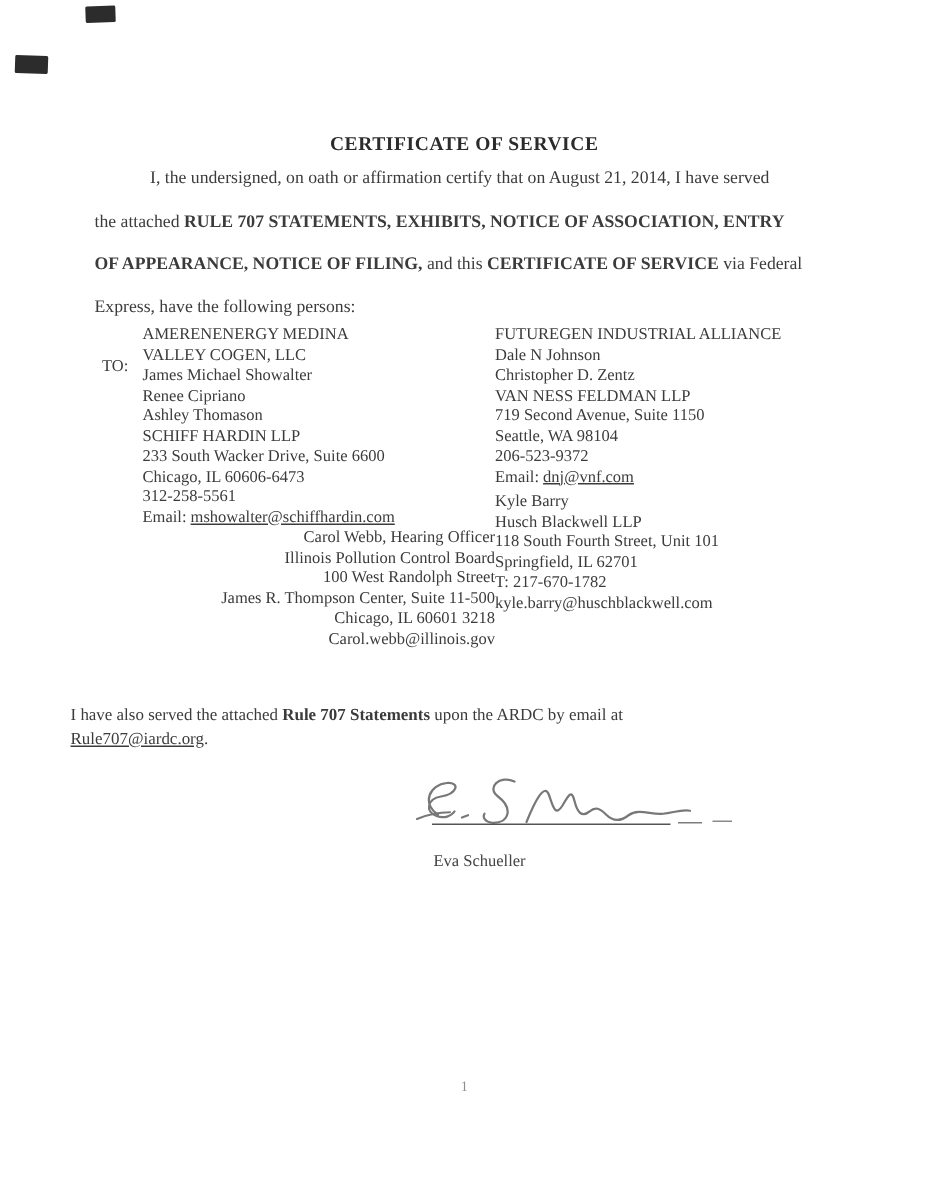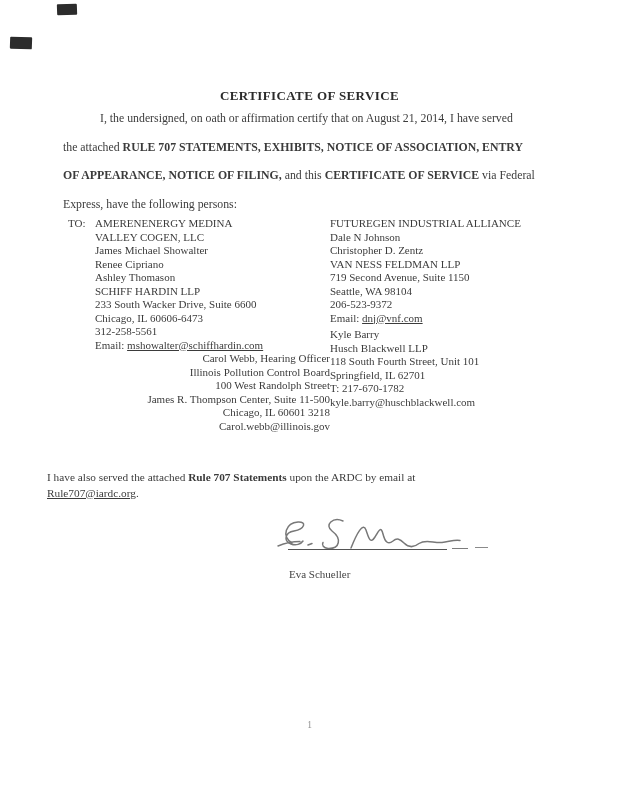--- a/index.html
+++ b/index.html
@@ -18,21 +18,21 @@
   .intro{
     position:absolute;top:104px;left:63px;width:502px;
     font-size:11.8px;line-height:28.6px;color:#3c3c3c;
   }
   .intro .line{white-space:nowrap;}
   .intro .line.indent{text-indent:37px;}
   .service{
     position:absolute;top:217px;left:68px;display:flex;
     font-size:11px;line-height:13.5px;color:#3c3c3c;
   }
-  .to-label{width:27px;flex:none;}
+  .to-label{width:27px;flex:none;margin-top:21px;}
   .col-left{width:235px;flex:none;}
   .col-right{width:250px;flex:none;}
   .addr-block .addr-line{white-space:nowrap;}
   .gap-left{text-align:right;}
   .gap-right{margin-top:3px;}
   .ardc{
     position:absolute;top:470px;left:47px;width:470px;
     font-size:11.3px;line-height:15.8px;color:#3c3c3c;
   }
   .sig-svg{position:absolute;left:276px;top:515px;}

